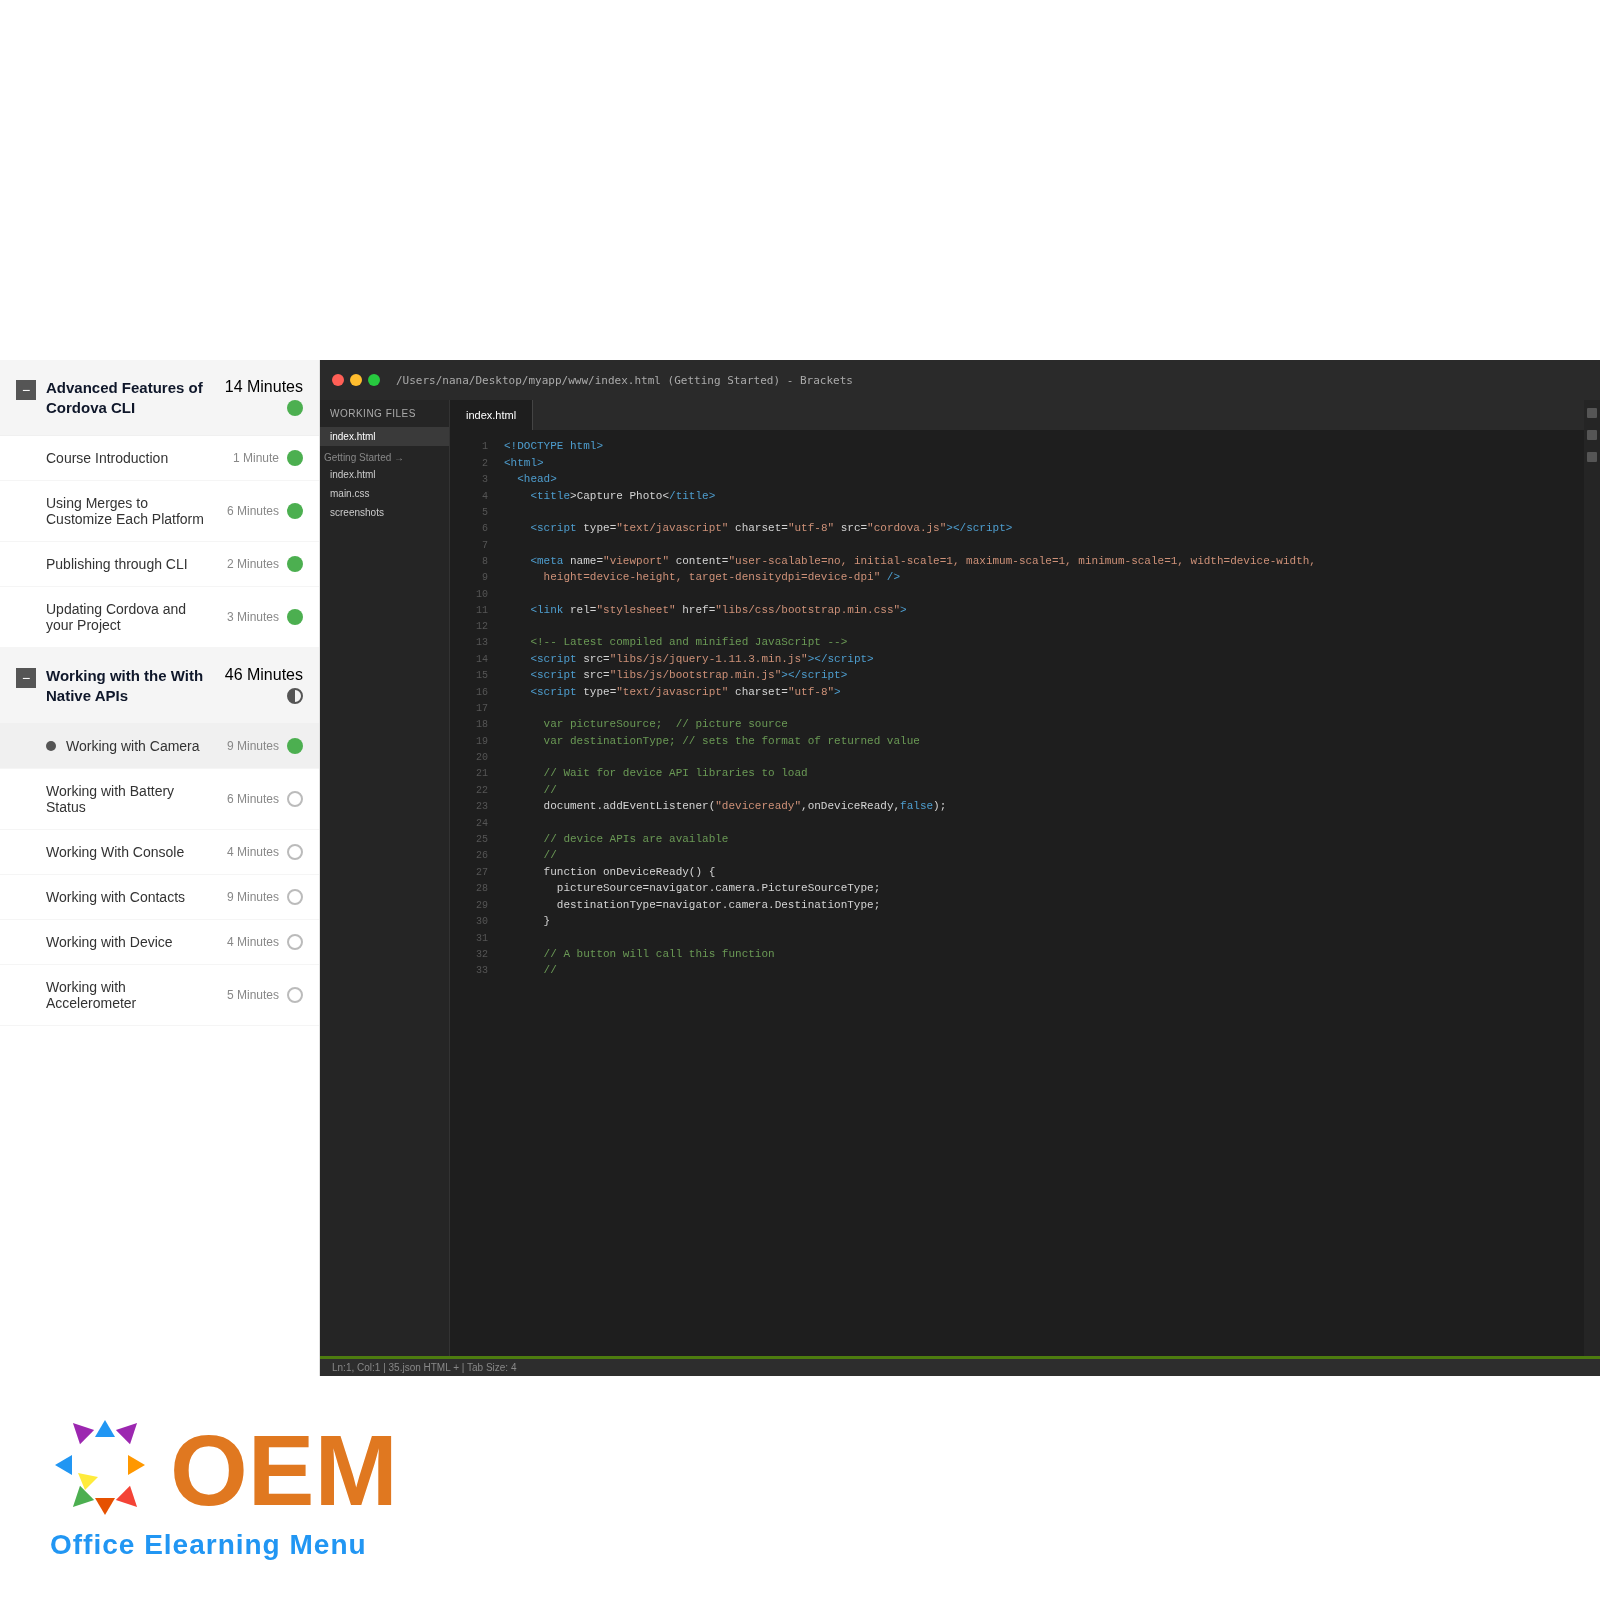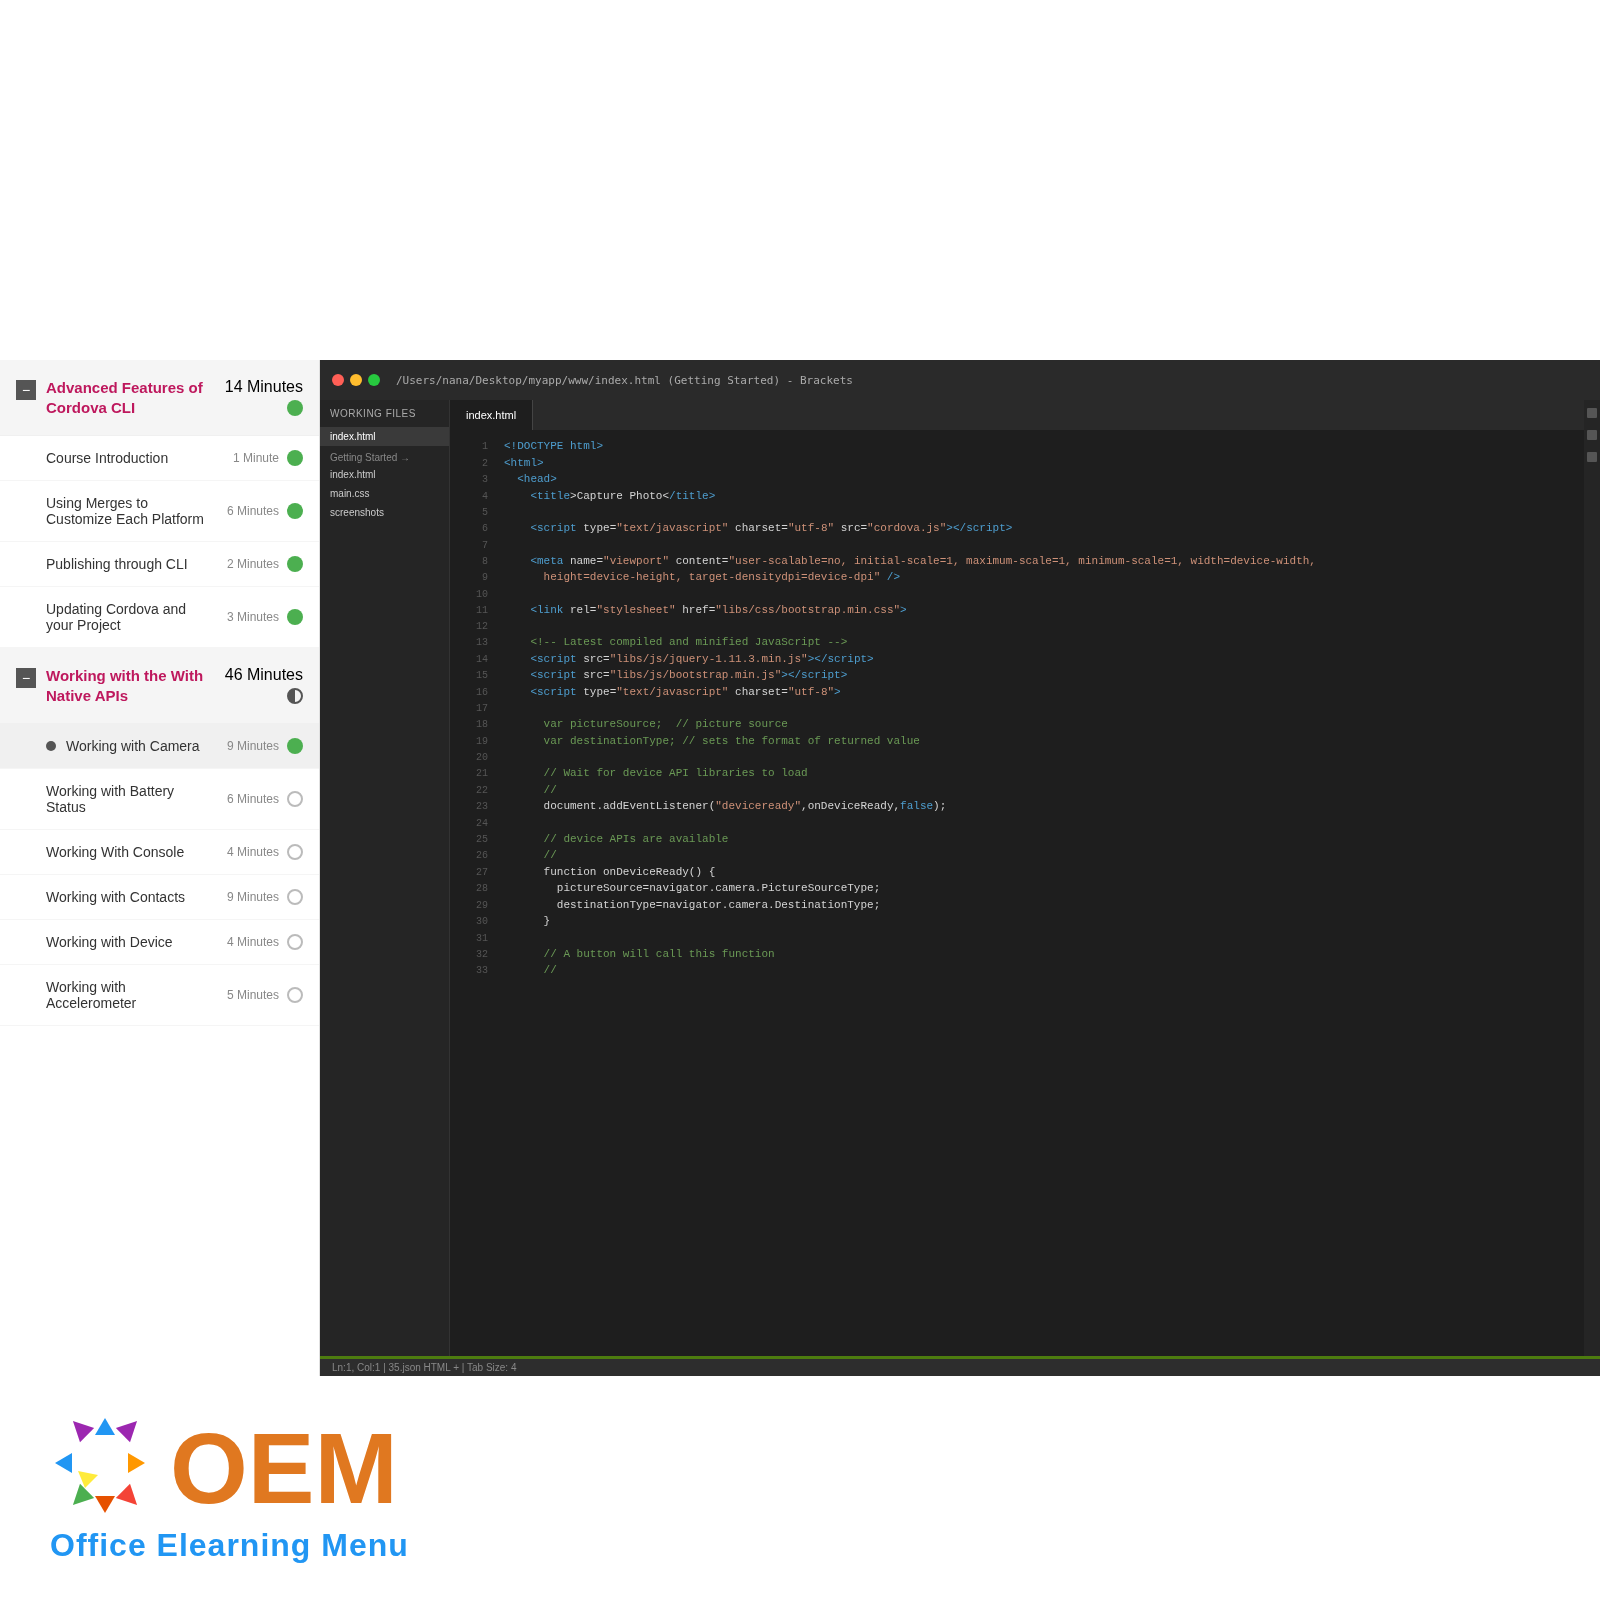--- a/index.html
+++ b/index.html
@@ -64,21 +64,21 @@
       font-size: 14px;
       margin-right: 10px;
       flex-shrink: 0;
       margin-top: 2px;
     }
 
     .section-title-text {
       flex: 1;
       font-size: 15px;
       font-weight: bold;
-      color: #be185d;
+      color: #0f172a;
       line-height: 1.3;
     }
 
     .status-dot {
       width: 16px;
       height: 16px;
       border-radius: 50%;
       margin-left: auto;
       margin-top: 4px;
     }
@@ -211,21 +211,21 @@
     }
 
     .file-item.selected {
       background: #3a3a3a;
       color: #fff;
     }
 
     .file-group {
       color: #888;
       font-size: 10px;
-      padding: 6px 10px 2px;
+      padding: 6px 4px 2px;
     }
 
     .editor-main {
       flex: 1;
       display: flex;
       flex-direction: column;
       background: #1e1e1e;
       overflow: hidden;
     }
 
@@ -327,21 +327,21 @@
     }
 
     .oem-text {
       font-size: 100px;
       font-weight: bold;
       color: #e07820;
       line-height: 1;
     }
 
     .oem-subtitle {
-      font-size: 32px;
+      font-size: 28px;
       color: #2196f3;
       margin-top: 4px;
       font-weight: bold;
       letter-spacing: 1px;
     }
 
     .section-meta-right {
       display: flex;
       flex-direction: column;
       align-items: flex-end;

